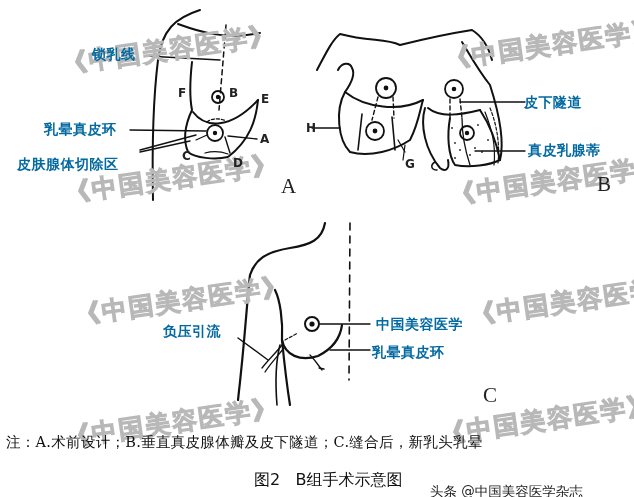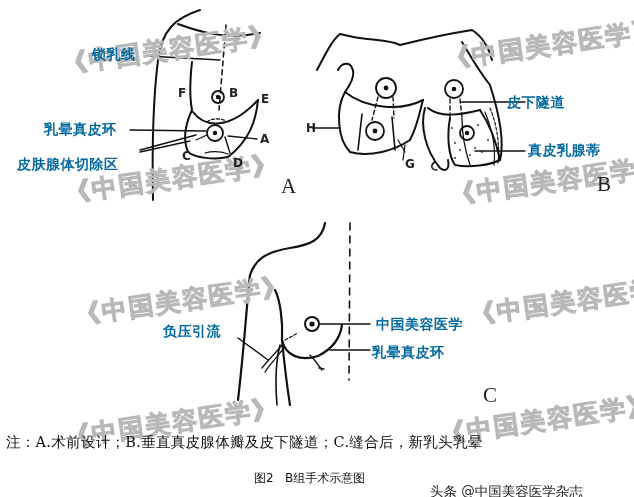--- a/index.html
+++ b/index.html
@@ -6,21 +6,21 @@
   body { width:634px; height:497px; position:relative; overflow:hidden;
          font-family:"DejaVu Sans", sans-serif; color:#111; }
   svg.fig { position:absolute; left:0; top:0; width:634px; height:497px; }
   .lbl { position:absolute; font-size:14px; font-weight:bold; color:#0369a1; white-space:nowrap; line-height:1; letter-spacing:0.5px; }
   .ltr { position:absolute; font-size:12px; font-weight:bold; color:#222; line-height:1; }
   .panel { position:absolute; font-family:"Liberation Serif", serif; font-size:21px; color:#222; line-height:1; }
   .wm { position:absolute; font-size:25px; font-weight:bold; color:transparent;
         -webkit-text-stroke:1px #b8b8b8; white-space:nowrap; letter-spacing:2px;
         transform:rotate(-8deg); transform-origin:left center; line-height:1; }
   .note { position:absolute; left:6px; top:433px; font-family:"DejaVu Serif", serif; font-size:14.5px; color:#111; white-space:nowrap; letter-spacing:0.3px; }
-  .caption { position:absolute; left:254px; top:470px; font-size:12px; color:#111; white-space:nowrap; }
+  .caption { position:absolute; left:254px; top:470px; font-size:16px; color:#111; white-space:nowrap; }
   .credit { position:absolute; left:430px; top:469px; font-size:13.5px; color:#222; white-space:nowrap;margin-top:14px; }
 </style>
 </head>
 <body>
 
 <svg class="fig" viewBox="0 0 634 497" fill="none" stroke="#111" stroke-linecap="round" stroke-linejoin="round">
 
   <g stroke-width="2">
 
     <path d="M200,10 C175,18 162,30 158,60 C153,100 152,150 153,200"></path>
@@ -154,21 +154,21 @@
 <div class="lbl" style="left:44px; top:122px;">乳晕真皮环</div>
 <div class="lbl" style="left:17px; top:157px;">皮肤腺体切除区</div>
 <div class="ltr" style="left:260px; top:133px;">A</div>
 <div class="ltr" style="left:229px; top:87px;">B</div>
 <div class="ltr" style="left:182px; top:150px;">C</div>
 <div class="ltr" style="left:233px; top:157px;">D</div>
 <div class="ltr" style="left:261px; top:93px;">E</div>
 <div class="ltr" style="left:178px; top:87px;">F</div>
 <div class="panel" style="left:281px; top:176px;">A</div>
 
-<div class="lbl" style="left:507px; top:95px;">皮下隧道</div>
+<div class="lbl" style="left:524px; top:95px;">皮下隧道</div>
 <div class="lbl" style="left:528px; top:143px;">真皮乳腺蒂</div>
 <div class="ltr" style="left:306px; top:122px;">H</div>
 <div class="ltr" style="left:405px; top:158px;">G</div>
 <div class="panel" style="left:597px; top:174px;">B</div>
 
 <div class="lbl" style="left:163px; top:324px;text-align:center;">负压引流</div>
 <div class="lbl" style="left:376px; top:317px;">中国美容医学</div>
 <div class="lbl" style="left:372px; top:345px;">乳晕真皮环</div>
 <div class="panel" style="left:483px; top:385px;">C</div>
 

